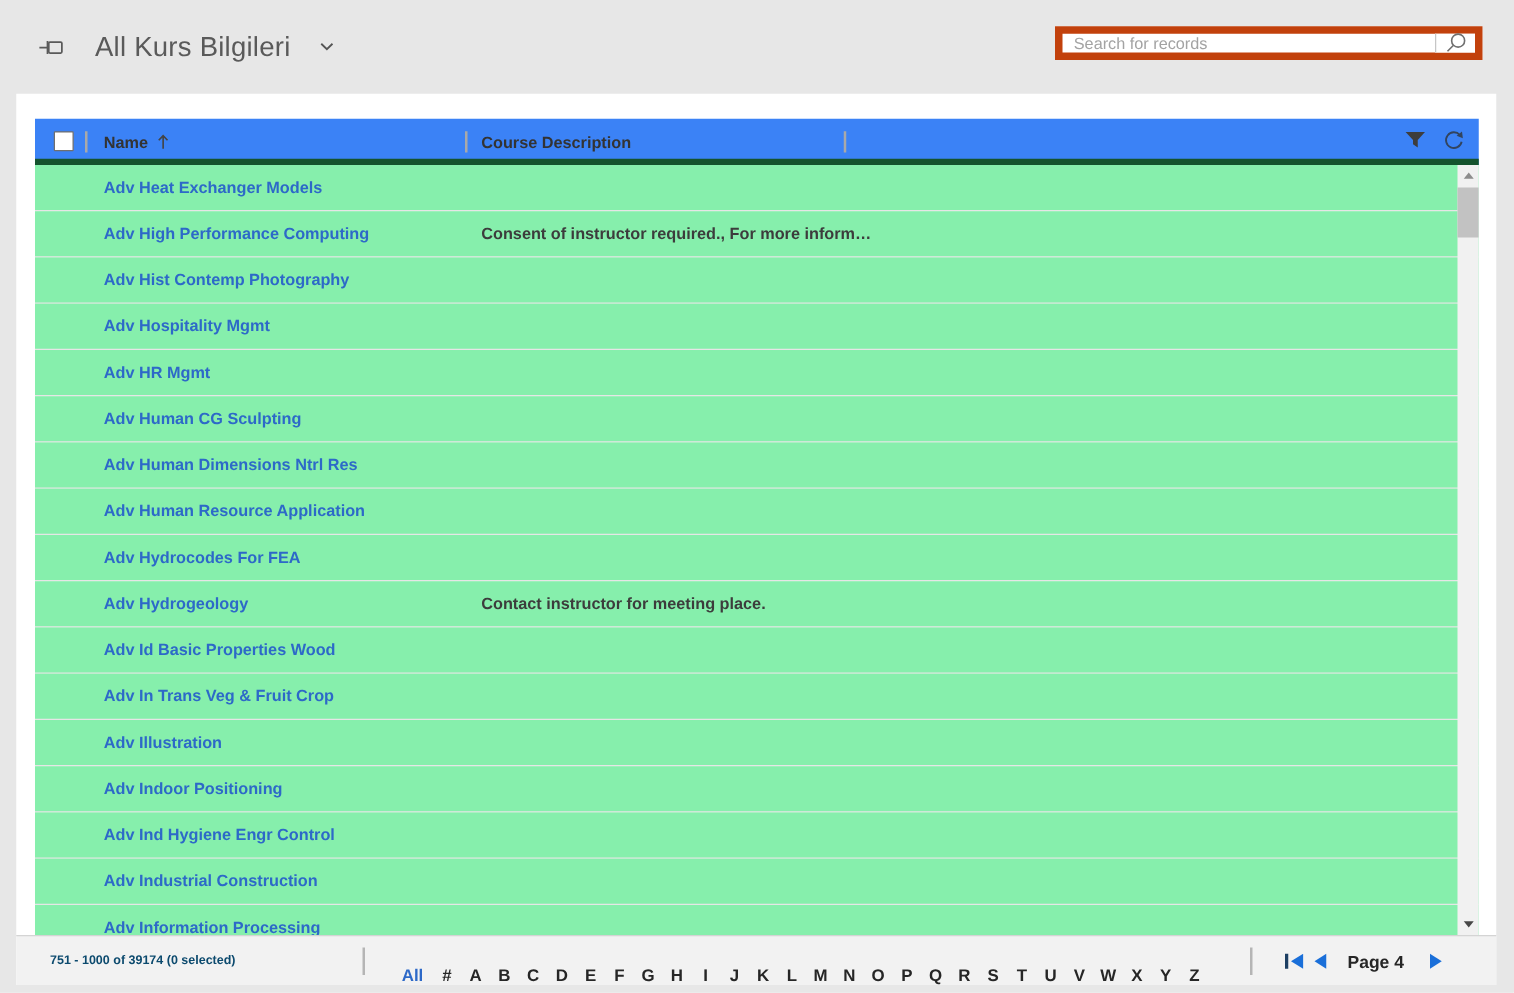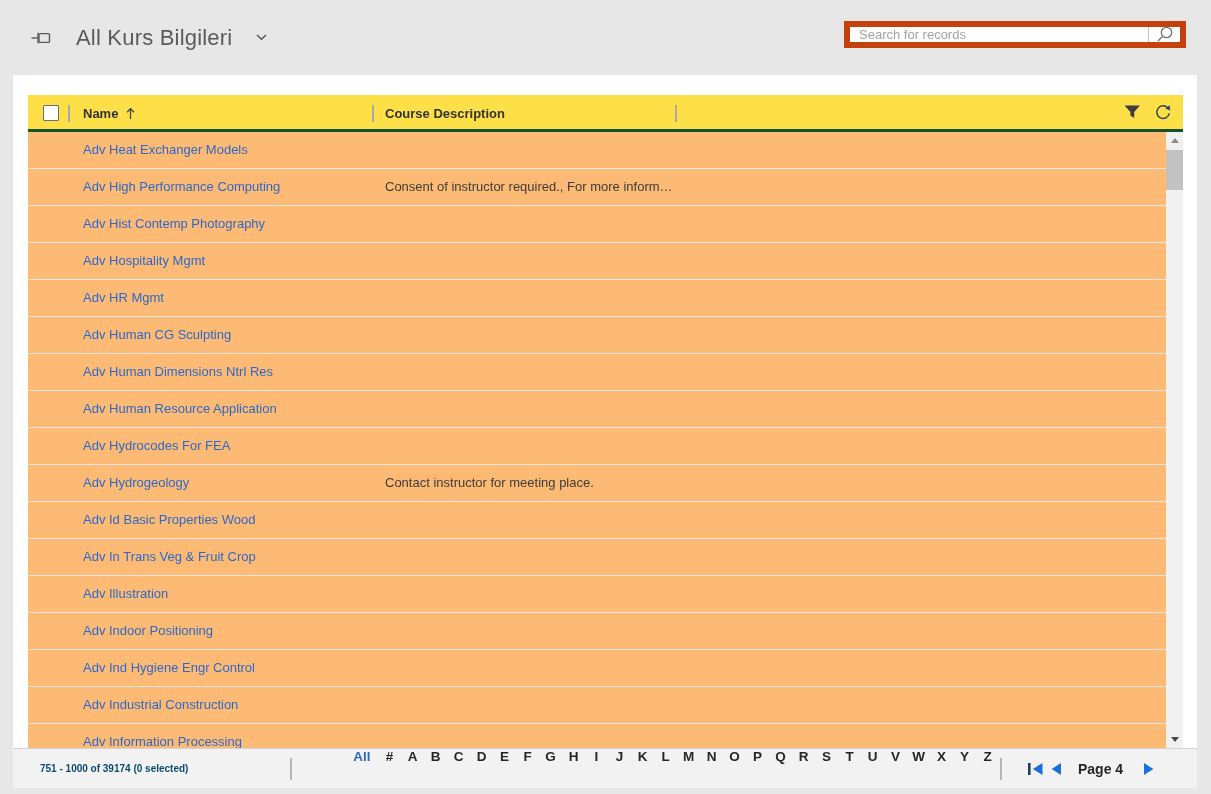--- a/index.html
+++ b/index.html
@@ -19,34 +19,34 @@
     font-family:"Liberation Sans", sans-serif; color:#333; background:transparent; }
   .search-input::placeholder { color:#a3a3a3; }
   .search-btn { width:32px; border:0; border-left:1px solid #c6c6c6; background:#fff;
     display:flex; align-items:center; justify-content:center; cursor:pointer; }
 
   
   .panel { position:absolute; left:13px; top:75px; width:1184px; height:713px; background:#fff; }
 
   
   .ghead { position:absolute; left:15px; top:20px; width:1155px; height:37px;
-    background:#fde047; border-bottom:3px solid #14532d; }
+    background:#3b82f6; border-bottom:5px solid #14532d; }
   .ghead .cb { position:absolute; left:15px; top:10px; width:16px; height:16px;
     border:1px solid #6f6f6f; border-radius:1px; background:#fff; }
   .vdiv { position:absolute; top:10px; width:2px; height:17px; background:#a9a9a9; }
   .vd1 { left:40px; } .vd2 { left:344px; } .vd3 { left:647px; }
   .colhead { position:absolute; top:0; height:36px; display:flex; align-items:center; gap:7px;
     font-size:13px; font-weight:700; color:#333; }
   .col-name { left:55px; } .col-desc { left:357px; }
   .hicon { position:absolute; top:10px; }
   .filter-ic { left:1096px; } .refresh-ic { left:1126px; top:9px; }
 
   
   .gbody { position:absolute; left:15px; top:57px; width:1155px; height:616px; overflow:hidden; }
-  .grow { position:relative; height:37px; border-bottom:1px solid #e6e6e6; background:#fdba74; }
+  .grow { position:relative; height:37px; border-bottom:1px solid #e6e6e6; background:#86efac;font-weight:bold; }
   .rname { position:absolute; left:55px; top:0; line-height:36px; font-size:13px;
     color:#2d69c8; text-decoration:none; white-space:nowrap; }
   .rdesc { position:absolute; left:357px; top:0; line-height:36px; font-size:13px;
     color:#3c3c3c; white-space:nowrap; }
 
   
   .sbar { position:absolute; right:0; top:0; width:17px; height:616px; background:#f1f1f1; }
   .sb-up, .sb-down { position:absolute; left:0; width:17px; height:17px;
     display:flex; align-items:center; justify-content:center; }
   .sb-up { top:0; } .sb-down { bottom:0; }
@@ -56,21 +56,21 @@
     border-top:5px solid #474747; }
   .sb-thumb { position:absolute; left:0; top:18px; width:17px; height:40px; background:#c2c2c2; }
 
   
   .gfooter { position:absolute; left:0; top:673px; width:1184px; height:40px;
     background:#f2f2f2; border-top:1px solid #d4d4d4; }
   .fcount { position:absolute; left:27px; top:0; line-height:39px; font-size:10px;
     font-weight:700; color:#0c4a6e; }
   .fdiv { position:absolute; top:9px; width:2px; height:22px; background:#b5b5b5; }
   .fdiv1 { left:277px; } .fdiv2 { left:987px; }
-  .jump { position:absolute; left:301px; top:0; height:39px; display:flex; align-items:flex-start;margin-left:32px; }
+  .jump { position:absolute; left:301px; top:0; height:39px; display:flex; align-items:flex-end; }
   .jump-all { width:32px; text-align:center; font-size:13.5px; font-weight:700;
     color:#2d69c8; cursor:pointer; }
   .jump-letter { width:23px; text-align:center; font-size:13.5px; font-weight:700;
     color:#262626; cursor:pointer; }
   .pager { position:absolute; left:1014px; top:0; height:39px; display:flex; align-items:center; }
   .pg { display:inline-flex; align-items:center; cursor:pointer; }
   .pg-first { margin-right:7px; } 
   .pager-label { font-size:14px; font-weight:700; color:#262626; margin:0 20px 0 16px; }
 </style>
 </head>

